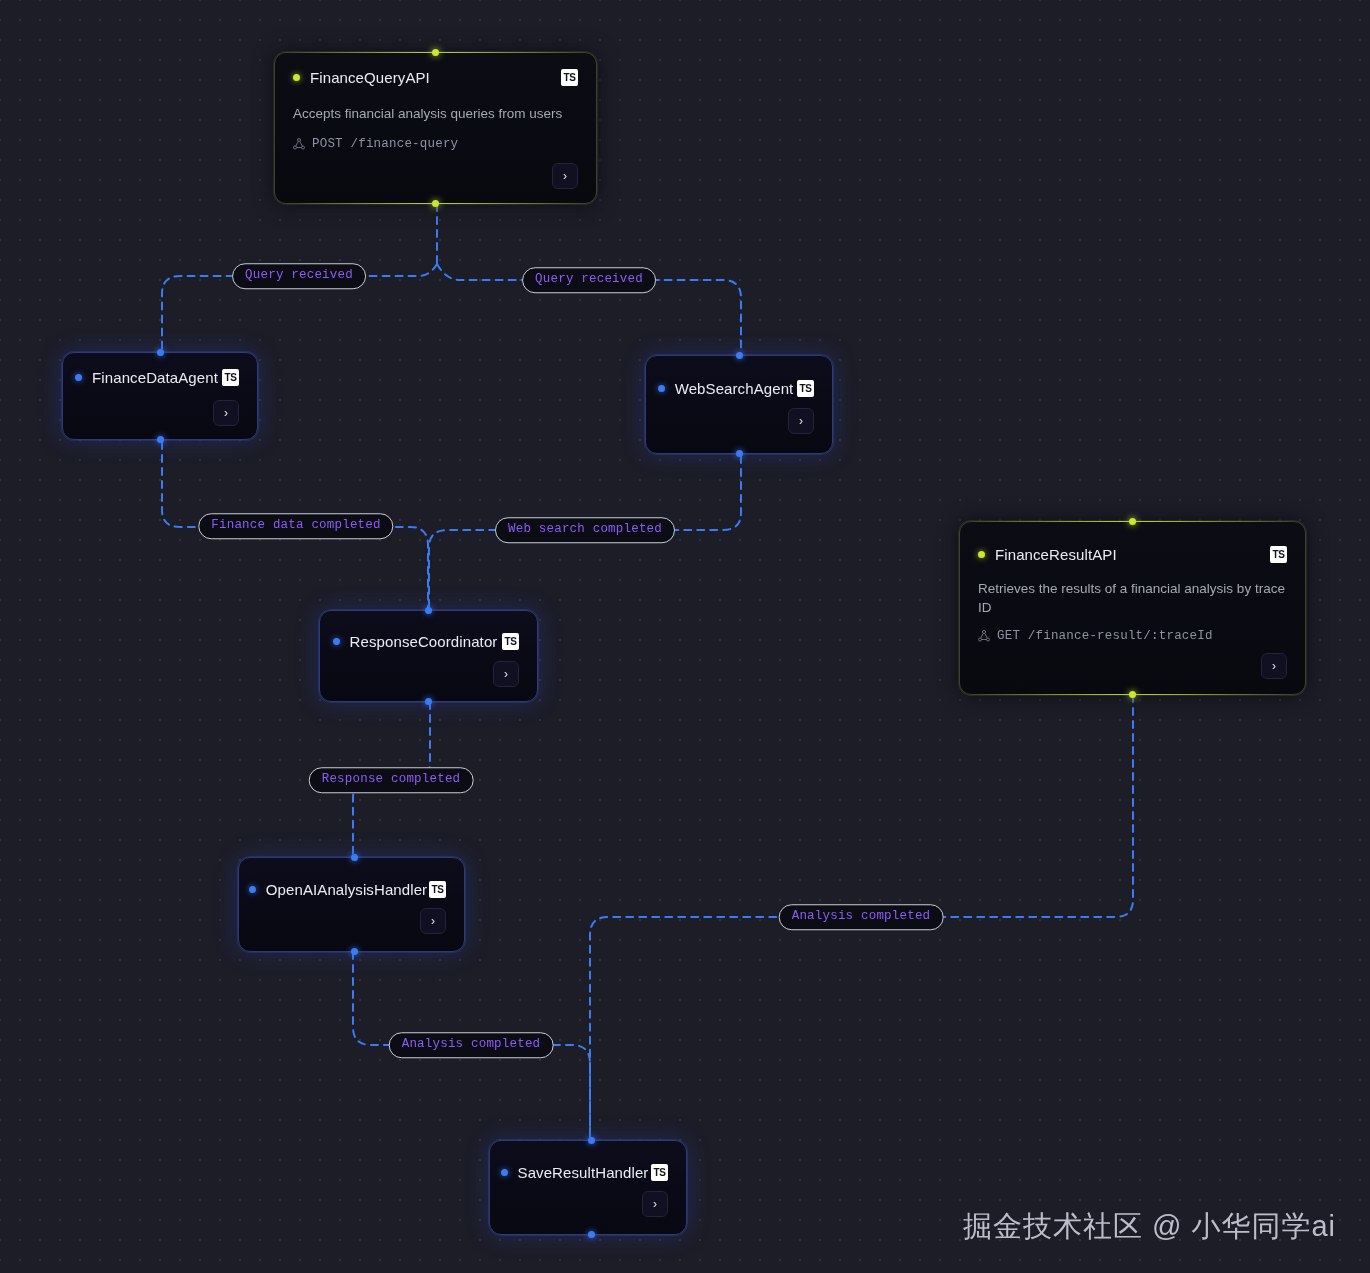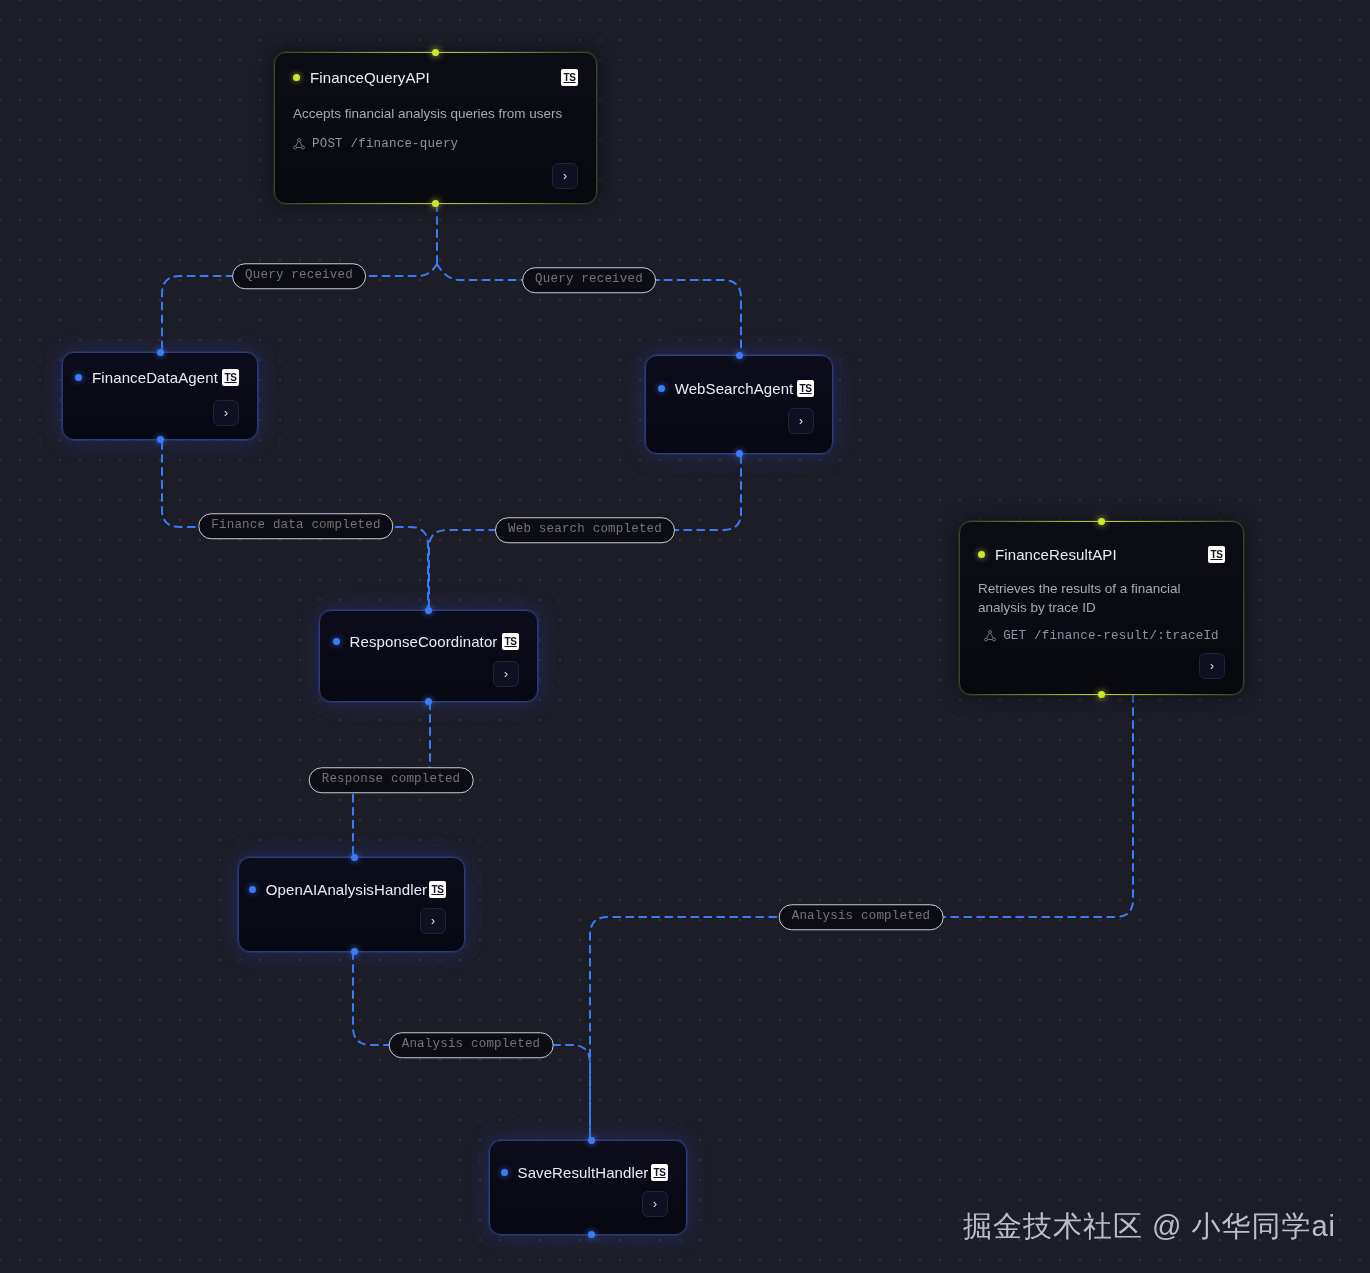--- a/index.html
+++ b/index.html
@@ -88,21 +88,20 @@
     width: 17px; height: 17px;
     background: #ffffff;
     color: #111118;
     border-radius: 2px;
     font-family: "Liberation Sans", sans-serif;
     font-size: 10px;
     font-weight: bold;
     line-height: 17px;
     text-align: center;
     letter-spacing: -0.3px;
-    text-decoration: underline;
   }
   .node-desc {
     color: #a4a9b6;
     font-size: 13.5px;
     line-height: 19px;
     margin-top: 18px;
   }
   .node-route {
     display: flex;
     align-items: center;
@@ -145,21 +144,21 @@
   .handle.blue   { background: #3b7bf5; box-shadow: 0 0 6px rgba(59,123,245,.9); }
   .handle.yellow { background: #cbe82e; box-shadow: 0 0 7px rgba(203,232,46,.9); }
 
   
   .edge-label {
     position: absolute;
     transform: translate(-50%, -50%);
     background: #0c0c14;
     border: 1.4px solid #c9cdd8;
     border-radius: 999px;
-    color: #737373;
+    color: #8b5cf6;
     font-family: "Liberation Mono", monospace;
     font-size: 12.5px;
     letter-spacing: .2px;
     padding: 5px 12px 6px 12px;
     white-space: nowrap;
     line-height: 1;
   }
 
   
   .watermark {
@@ -247,32 +246,32 @@
         <span class="dot blue"></span>
         <span class="node-title">WebSearchAgent</span>
       </div>
       <span class="ts-badge">TS</span>
     </div>
     <div class="node-foot" style="margin-top:11px;">
       <div class="chev-btn">›</div>
     </div>
   </div>
 
-  <div class="node api" style="left:959px; top:521px; width:285px; height:174px;">
+  <div class="node api" style="left:959px; top:521px; width:347px; height:174px;">
     <span class="handle top yellow"></span>
     <span class="handle bottom yellow"></span>
     <div class="node-head" style="margin-top:8px;">
       <div class="node-title-wrap">
         <span class="dot yellow"></span>
         <span class="node-title">FinanceResultAPI</span>
       </div>
       <span class="ts-badge">TS</span>
     </div>
     <div class="node-desc" style="margin-top:16px;">Retrieves the results of a financial analysis by trace ID</div>
-    <div class="node-route" style="margin-top:12px;justify-content:center;">
+    <div class="node-route" style="margin-top:12px;">
       <svg class="route-icon" width="12" height="12" viewBox="0 0 12 12">
         <circle cx="6" cy="2" r="1.5" fill="none" stroke="#8d93a3" stroke-width="1"></circle>
         <circle cx="2" cy="9.5" r="1.5" fill="none" stroke="#8d93a3" stroke-width="1"></circle>
         <circle cx="10" cy="9.5" r="1.5" fill="none" stroke="#8d93a3" stroke-width="1"></circle>
         <path d="M5.3,3.3 L2.7,8.2 M6.7,3.3 L9.3,8.2 M3.5,9.5 L8.5,9.5" stroke="#8d93a3" stroke-width="1" fill="none"></path>
       </svg>
       <span>GET /finance-result/:traceId</span>
     </div>
     <div class="node-foot" style="margin-top:10px;">
       <div class="chev-btn">›</div>

